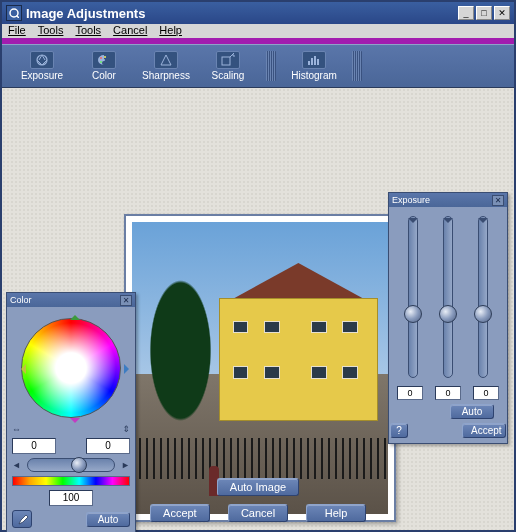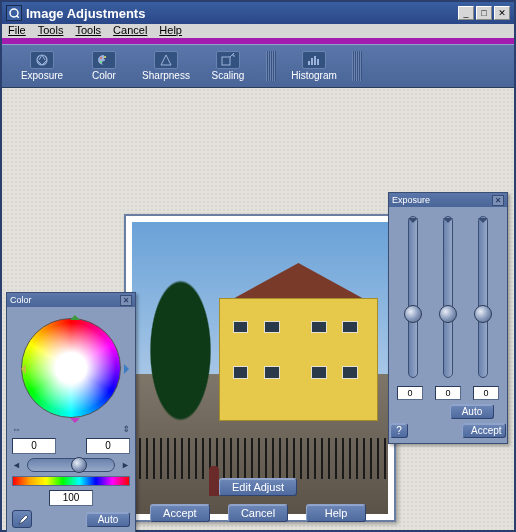--- a/index.html
+++ b/index.html
@@ -363,21 +363,21 @@
           <div class="btn btn-sm">Auto</div>
         </div>
         <div class="row">
           <div class="btn btn-sq">?</div>
           <div class="btn btn-sm" style="flex:1">Accept</div>
         </div>
       </div>
     </div>
 
     <div class="bottom-row1">
-      <div class="btn">Edit Adjust</div>
+      <div class="btn">Auto Image</div>
     </div>
     <div class="bottom-row2">
       <div class="btn">Accept</div>
       <div class="btn">Cancel</div>
       <div class="btn">Help</div>
     </div>
 
   </div>
 </div>
 

